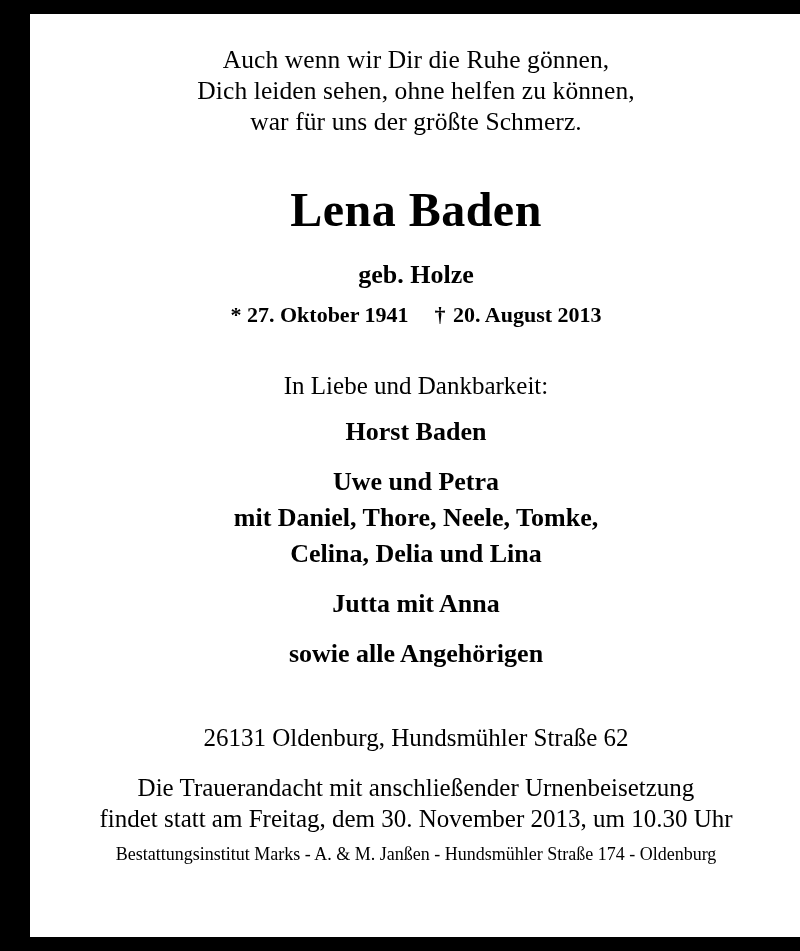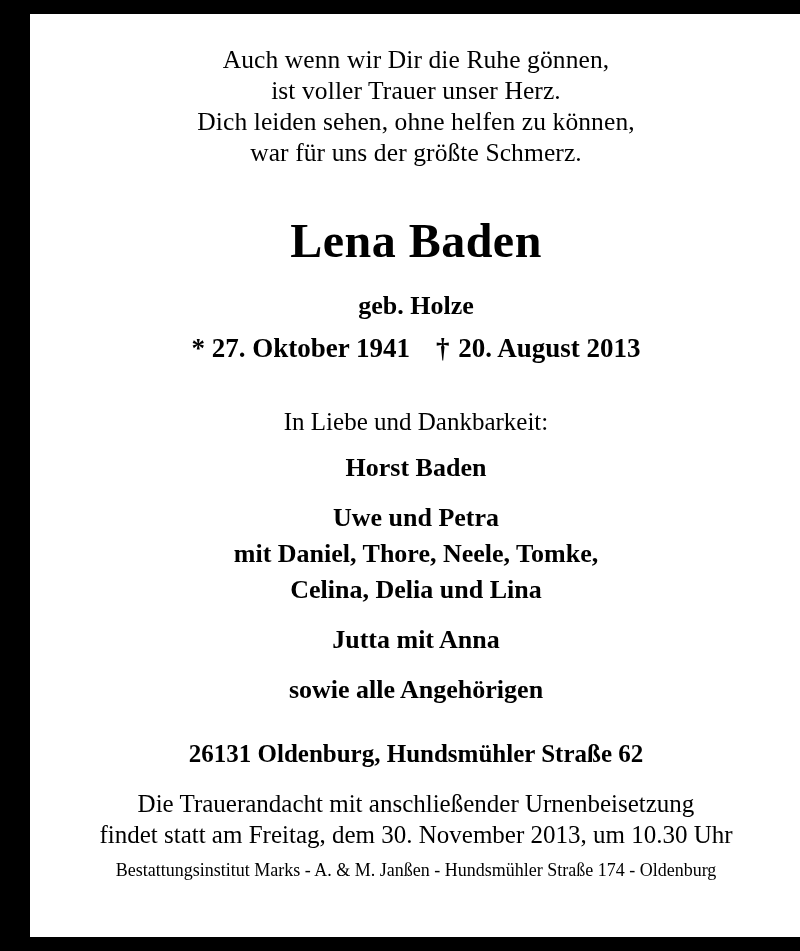--- a/index.html
+++ b/index.html
@@ -44,21 +44,21 @@
     text-align: center;
   }
   .born-name {
     margin-top: 25px;
     font-size: 26px;
     font-weight: bold;
     text-align: center;
   }
   .dates {
     margin-top: 12px;
-    font-size: 27px;
+    font-size: 22px;
     font-weight: bold;
     text-align: center;
     display: flex;
     align-items: baseline;
     justify-content: center;
     gap: 26px;
     white-space: nowrap;
   }
   .dates .cross {
     font-weight: bold;
@@ -75,24 +75,23 @@
     text-align: center;
     font-weight: bold;
     font-size: 26px;
     line-height: 36px;
   }
   .family .group { margin-bottom: 14px; }
   .family .group:last-child { margin-bottom: 0; }
   .family .group div { white-space: nowrap; }
 
   .address {
-    margin-top: 32px;
+    margin-top: 52px;
     font-size: 25px;
     text-align: center;
-    font-weight: bold;
   }
   .service {
     margin-top: 20px;
     font-size: 25px;
     line-height: 31px;
     text-align: center;
   }
   .service div { white-space: nowrap; }
 
   .footer {
@@ -102,21 +101,20 @@
     white-space: nowrap;
   }
 </style>
 </head>
 <body>
 
 <div class="obituary">
 
   <div class="verse">
     <div>Auch wenn wir Dir die Ruhe gönnen,</div>
-    <div>ist voller Trauer unser Herz.</div>
     <div>Dich leiden sehen, ohne helfen zu können,</div>
     <div>war für uns der größte Schmerz.</div>
   </div>
 
   <div class="name">Lena Baden</div>
   <div class="born-name">geb. Holze</div>
 
   <div class="dates">
     <span>* 27. Oktober 1941</span>
     <span><span class="cross">†</span> <span>20. August 2013</span></span>

